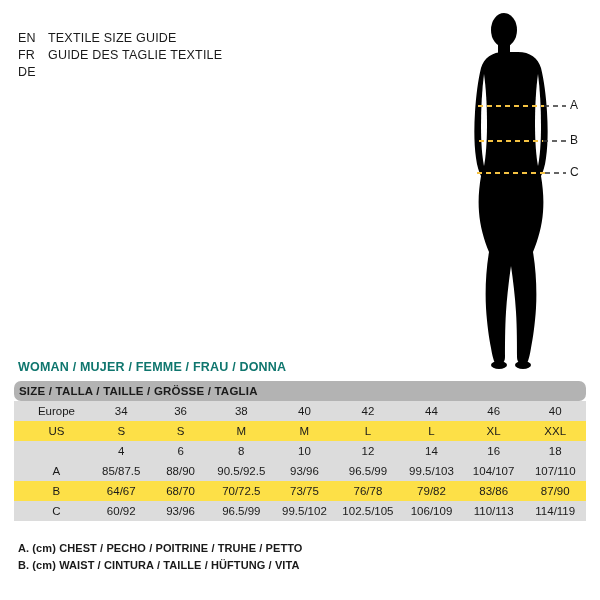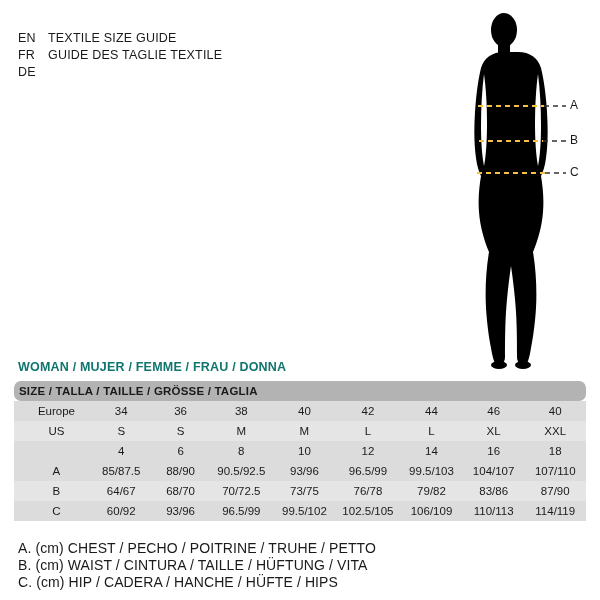--- a/index.html
+++ b/index.html
@@ -98,41 +98,41 @@
   .size-table tr.head-row td {
     padding-left: 5px;
     letter-spacing: 0.2px;
     font-size: 11.5px;
     border-radius: 7px;
   }
   .size-table tr.shade td {
     background: #dcdcdc;
   }
   .size-table tr.plain td {
-    background: #e5e5e5;
+    background: #fde047;
   }
   .size-table td.label {
     padding-left: 8px;
     text-align: center;
     width: 82px;
   }
   .size-table td.val {
     text-align: center;
     width: 70px;
     margin-top: 30px;
   }
 
   
   .footnotes {
     position: absolute;
     left: 18px;
     top: 540px;
-    font-size: 14px;
+    font-size: 11px;
     line-height: 17px;
-    font-weight: normal;
+    font-weight: bold;
     color: #1a1a1a;
     letter-spacing: 0.1px;
   }
   .footnote-row { white-space: nowrap; }
 </style>
 </head>
 <body>
 
 <div class="page">
 
@@ -288,16 +288,15 @@
         <td class="val">106/109</td>
         <td class="val">110/113</td>
         <td class="val">114/119</td>
       </tr>
     </tbody>
   </table>
 
   <div class="footnotes">
     <div class="footnote-row">A. (cm) CHEST / PECHO / POITRINE / TRUHE / PETTO</div>
     <div class="footnote-row">B. (cm) WAIST / CINTURA / TAILLE / HÜFTUNG / VITA</div>
-    <div class="footnote-row">C. (cm) HIP / CADERA / HANCHE / HÜFTE / HIPS</div>
   </div>
 
 </div>
 
 </body></html>

